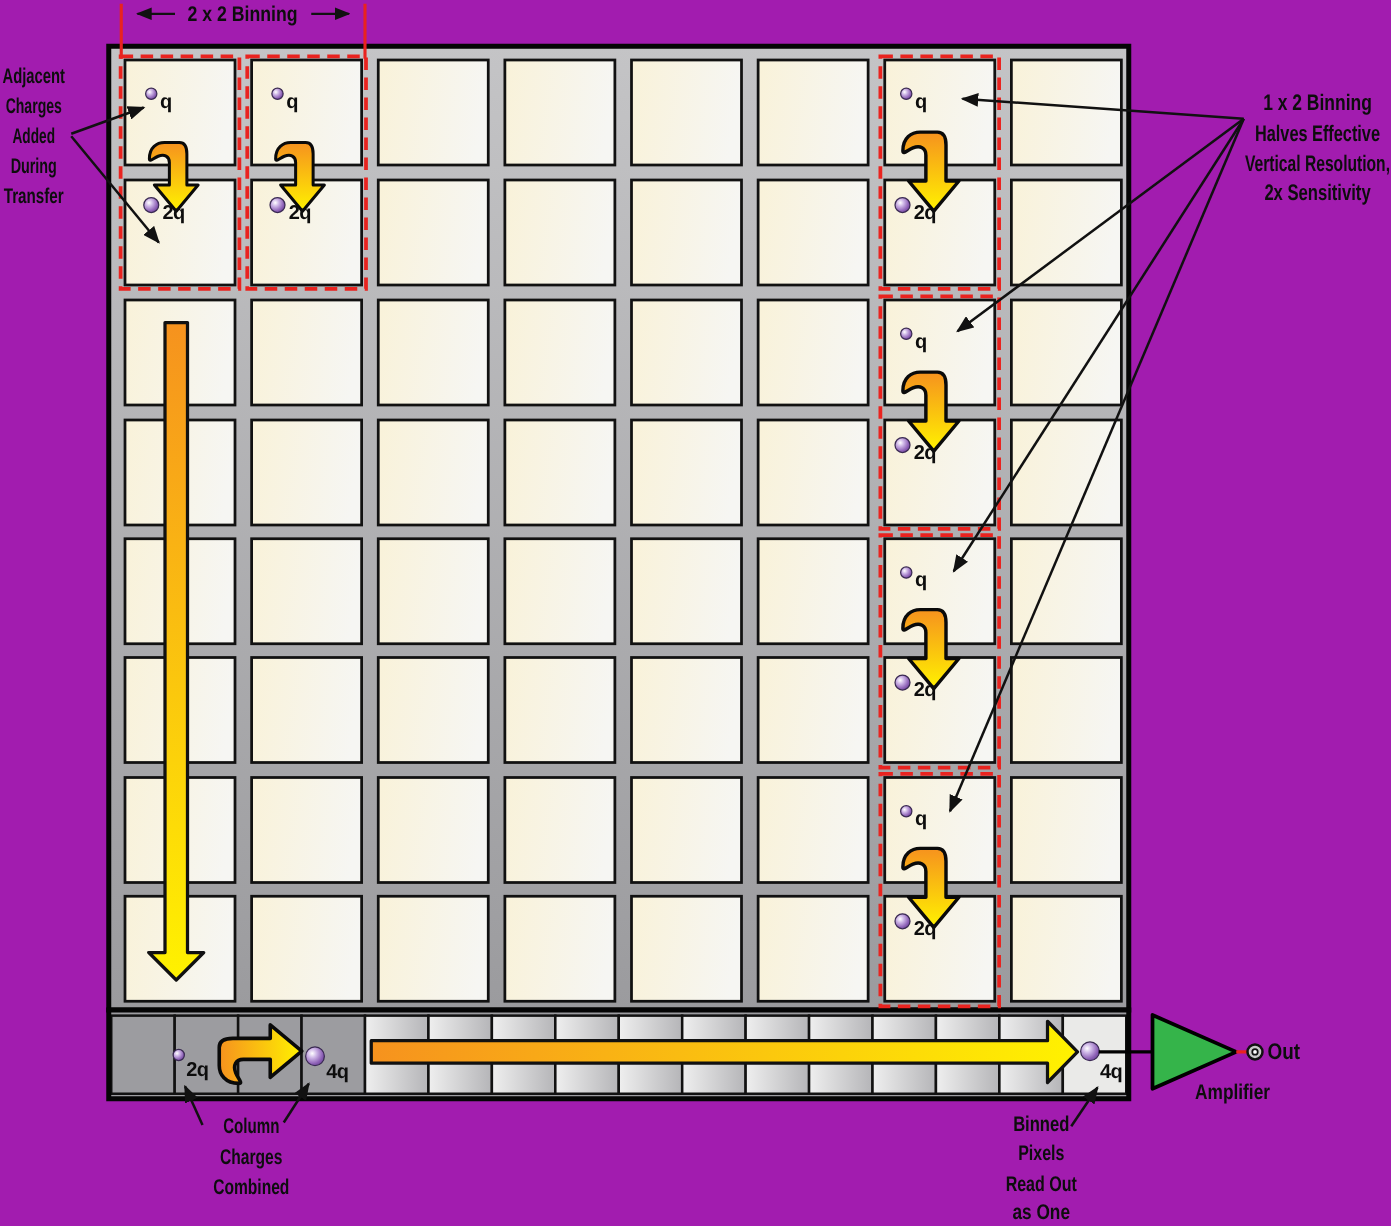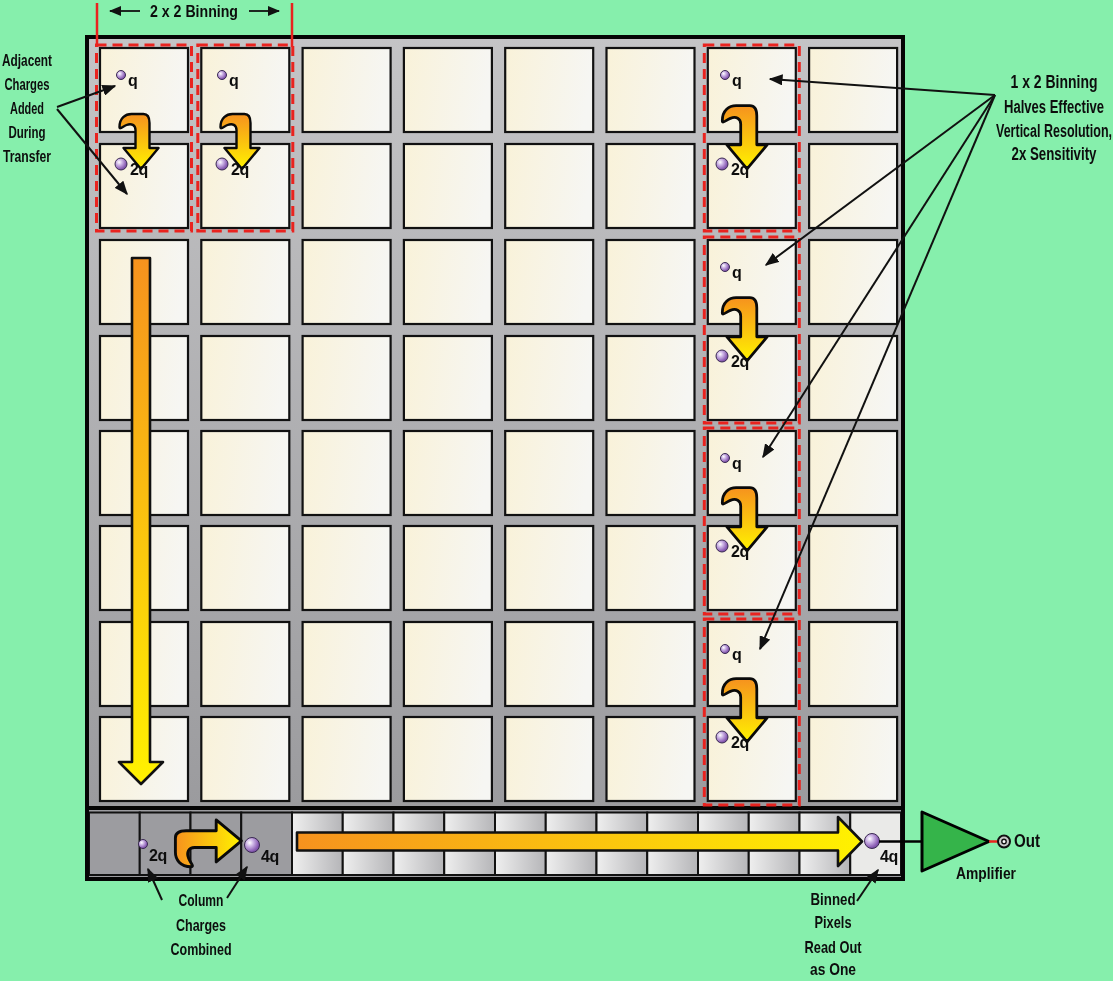--- a/index.html
+++ b/index.html
@@ -1,21 +1,21 @@
 <!DOCTYPE html>
 <html style="--accent-red: #e9231f; --arrow-orange: #f6921e; --arrow-yellow: #fff200; --amplifier-green: #35b44a; --charge-purple: #7a4da8; --grid-gray: #a9a9ac; --register-gray: #9c9ca0; --cell-cream: #f8f1d8;"><head>
 <meta charset="utf-8">
 <style>
   :root{
     --accent-red:#e9231f; --arrow-orange:#f6921e; --arrow-yellow:#fff200;
     --amplifier-green:#35b44a; --charge-purple:#7a4da8;
     --grid-gray:#a9a9ac; --register-gray:#9c9ca0;
   }
   html,body{margin:0;padding:0;background:#fff;}
-  #stage{position:relative;width:1113px;height:981px;background:#86efac;overflow:hidden;}
+  #stage{position:relative;width:1113px;height:981px;background:#a21caf;overflow:hidden;}
   svg{display:block;}
   text{font-family:"Liberation Sans","DejaVu Sans",sans-serif;font-weight:700;fill:#0d0d0d;}
   .t17{font-size:17px;}
   .t18{font-size:18px;}
   .tq{font-size:16px;letter-spacing:-0.5px;}
   .cell{fill:url(#cellGrad);stroke:#111;stroke-width:2.2;}
   .rcell{fill:url(#regGrad);stroke:#111;stroke-width:2;}
   .rcell-dark{fill:var(--register-gray,#9c9ca0);stroke:#111;stroke-width:2;}
   .rcell-last{fill:#eaeae8;}
   .grid-bg{fill:url(#gridGrad);stroke:#050505;stroke-width:4;}

